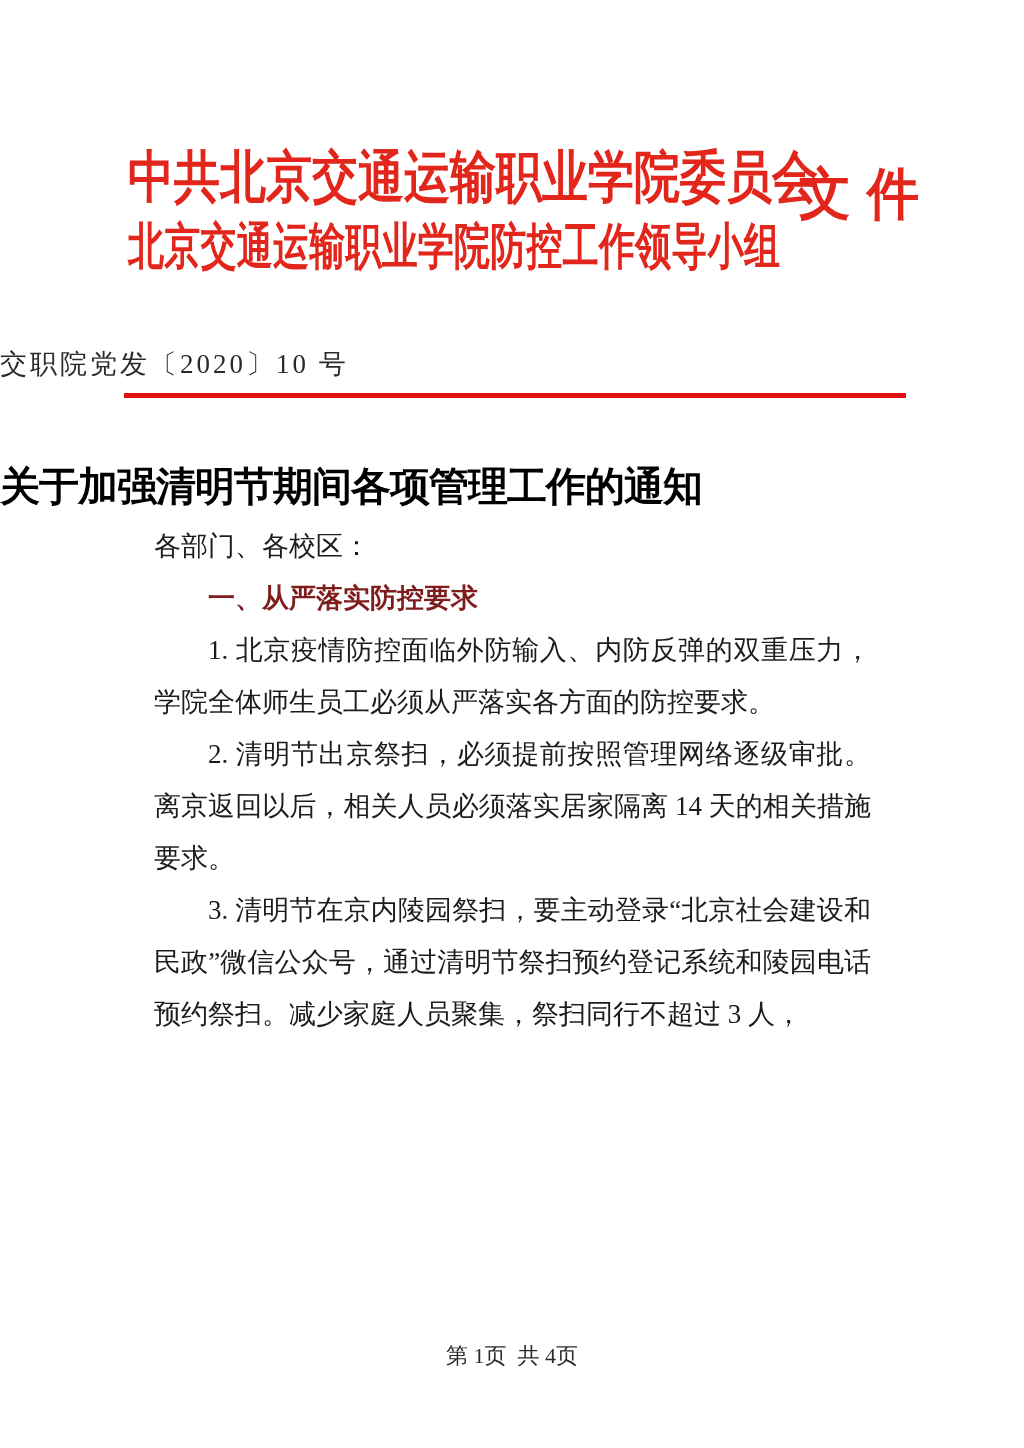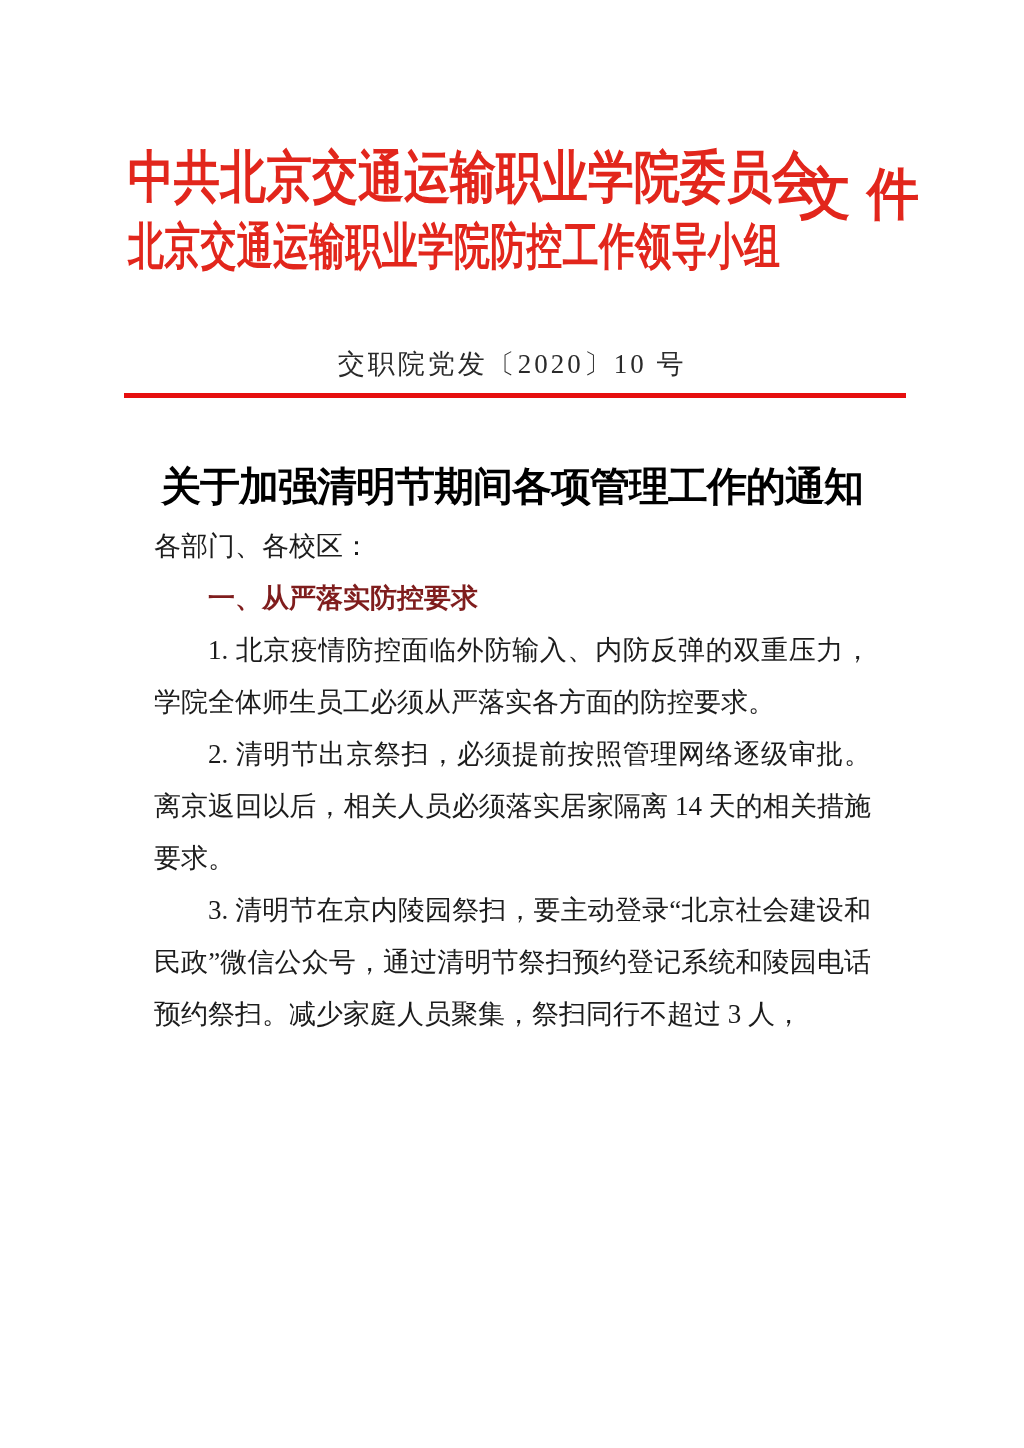--- a/index.html
+++ b/index.html
@@ -59,40 +59,39 @@
     transform:scaleY(1.08);
     transform-origin:left top;
     white-space:nowrap;
   }
   
   .doc-number{
     position:absolute;
     left:0;
     top:346px;
     width:100%;
-    text-align:center;
+    text-align:left;
     font-size:27px;
     letter-spacing:3px;
     color:#2a2a2a;
   }
   .red-rule{
     position:absolute;
     left:124px;
     top:393px;
     width:782px;
     height:5px;
     background:var(--rule);
   }
   
   .doc-title{
     position:absolute;
     left:0;
     top:459px;
     width:100%;
-    text-align:center;
     font-family:"Liberation Sans","DejaVu Sans",sans-serif;
     font-weight:bold;
     font-size:40px;
     letter-spacing:-1px;
     color:#000000;
   }
   
   .body-text{
     position:absolute;
     left:154px;
@@ -177,14 +176,15 @@
   <div class="doc-title">关于加强清明节期间各项管理工作的通知</div>
 
   <div class="body-text">
     <div class="salutation">各部门、各校区：</div>
     <div class="section-heading">一、从严落实防控要求</div>
     <div class="para">1. 北京疫情防控面临外防输入、内防反弹的双重压力，学院全体师生员工必须从严落实各方面的防控要求。</div>
     <div class="para">2. 清明节出京祭扫，必须提前按照管理网络逐级审批。离京返回以后，相关人员必须落实居家隔离 14 天的相关措施要求。</div>
     <div class="para">3. 清明节在京内陵园祭扫，要主动登录“北京社会建设和民政”微信公众号，通过清明节祭扫预约登记系统和陵园电话预约祭扫。减少家庭人员聚集，祭扫同行不超过 3 人，</div>
   </div>
 
+  <div class="page-footer">第 1页  共 4页</div>
 
 </div>
 
 </body></html>

